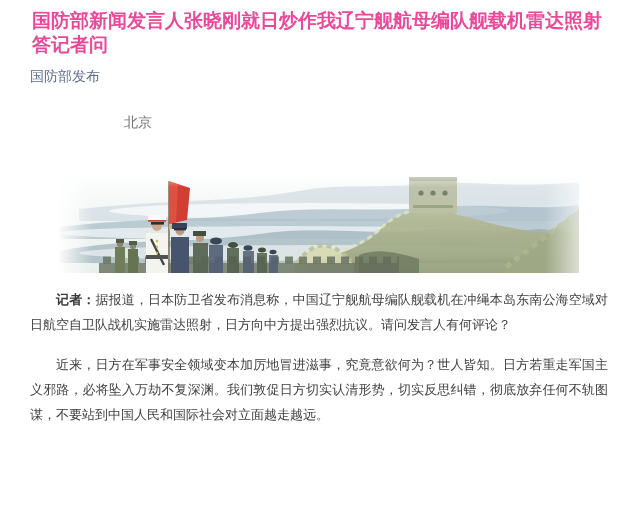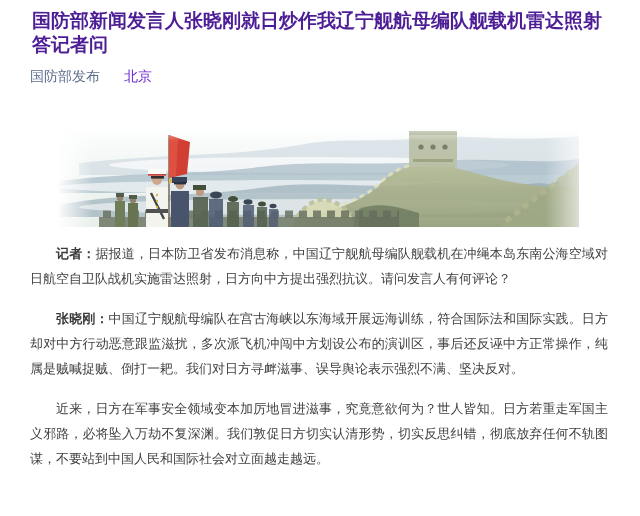--- a/index.html
+++ b/index.html
@@ -4,30 +4,30 @@
 <style>
   html,body{margin:0;padding:0;}
   body{
     width:640px;height:516px;overflow:hidden;background:#ffffff;
     font-family:"Liberation Sans","DejaVu Sans",sans-serif;
     -webkit-font-smoothing:antialiased;
   }
   .page{padding:0 32px 0 30px;}
   .title{
     margin:9px 0 0 2px;
-    font-size:19px;line-height:24px;font-weight:700;color:#4c1d95;
+    font-size:19px;line-height:24px;font-weight:700;color:#ec4899;
     letter-spacing:0;
   }
   .byline{
     margin-top:10px;font-size:14px;line-height:18px;
     display:flex;white-space:nowrap;
   }
   .byline .source{color:#5b6e8c;margin-right:12px;cursor:pointer;}
   .byline .meta{color:#b9bec6;}
-  .byline .loc{color:#6d28d9;margin-left:12px;}
+  .byline .loc{color:#737373;margin-left:12px;margin-top:46px;}
   .hero{
     width:520px;height:106px;margin:36px auto 0;
     overflow:hidden;background:#fbfdfc;
   }
   .content p{
     margin:15px 0 0 0;
     font-size:13px;line-height:25px;color:#404040;
     text-indent:2em;text-align:justify;text-justify:inter-ideograph;
   }
   .content p.first{margin-top:14px;}
@@ -152,17 +152,16 @@
         <rect x="0" y="0" width="34" height="106" fill="url(#gFadeL)"></rect>
         <rect x="486" y="0" width="34" height="106" fill="url(#gFadeR)" opacity="0.75"></rect>
         <rect x="0" y="0" width="520" height="20" fill="url(#gFadeT)"></rect>
         <rect x="0" y="0" width="520" height="106" fill="#ffffff" opacity="0.06"></rect>
       </g>
     </svg>
   </div>
 
   <div class="content">
     <p class="first"><b>记者：</b><span>据报道，日本防卫省发布消息称，中国辽宁舰航母编队舰载机在冲绳本岛东南公海空域对日航空自卫队战机实施雷达照射，日方向中方提出强烈抗议。请问发言人有何评论？</span></p>
-    <p><b>张晓刚：</b><span>中国辽宁舰航母编队在宫古海峡以东海域开展远海训练，符合国际法和国际实践。日方却对中方行动恶意跟监滋扰，多次派飞机冲闯中方划设公布的演训区，事后还反诬中方正常操作，纯属是贼喊捉贼、倒打一耙。我们对日方寻衅滋事、误导舆论表示强烈不满、坚决反对。</span></p>
     <p><b></b><span>近来，日方在军事安全领域变本加厉地冒进滋事，究竟意欲何为？世人皆知。日方若重走军国主义邪路，必将坠入万劫不复深渊。我们敦促日方切实认清形势，切实反思纠错，彻底放弃任何不轨图谋，不要站到中国人民和国际社会对立面越走越远。</span></p>
   </div>
 
 </div>
 
 </body></html>

